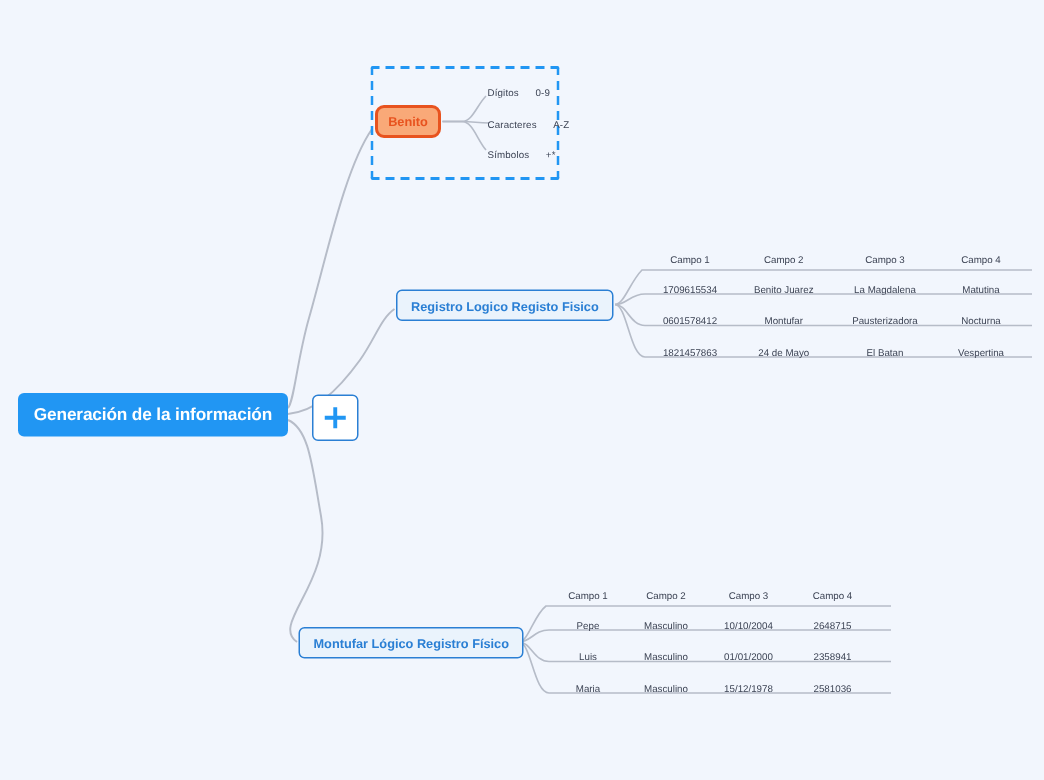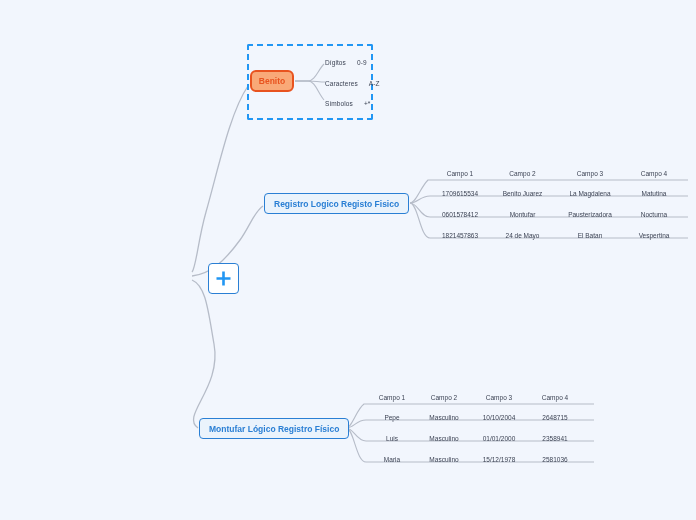--- a/index.html
+++ b/index.html
@@ -174,20 +174,23 @@
       <path d="M410,203 C418,203 420,217 430,217 L688,217"></path>
       <path d="M410,203 C418,203 420,238 430,238 L688,238"></path>
 
       <path d="M346,428 C352,428 356,410 364,404 L594,404"></path>
       <path d="M346,428 C354,428 356,420 366,420 L594,420"></path>
       <path d="M346,428 C354,428 356,441 366,441 L594,441"></path>
       <path d="M346,428 C354,428 356,462 366,462 L594,462"></path>
     </g>
   </svg>
 
+  <div class="node root">
+    <span>Generación de la información</span>
+  </div>
 
   <div class="node plus-btn">
     <span>
       <svg width="17" height="17" viewBox="0 0 17 17" xmlns="http://www.w3.org/2000/svg">
         <path d="M8.5 1.5 V15.5 M1.5 8.5 H15.5" stroke="#2196f3" stroke-width="2.6" stroke-linecap="butt"></path>
       </svg>
     </span>
   </div>
 
   <div class="node group-frame"></div>

